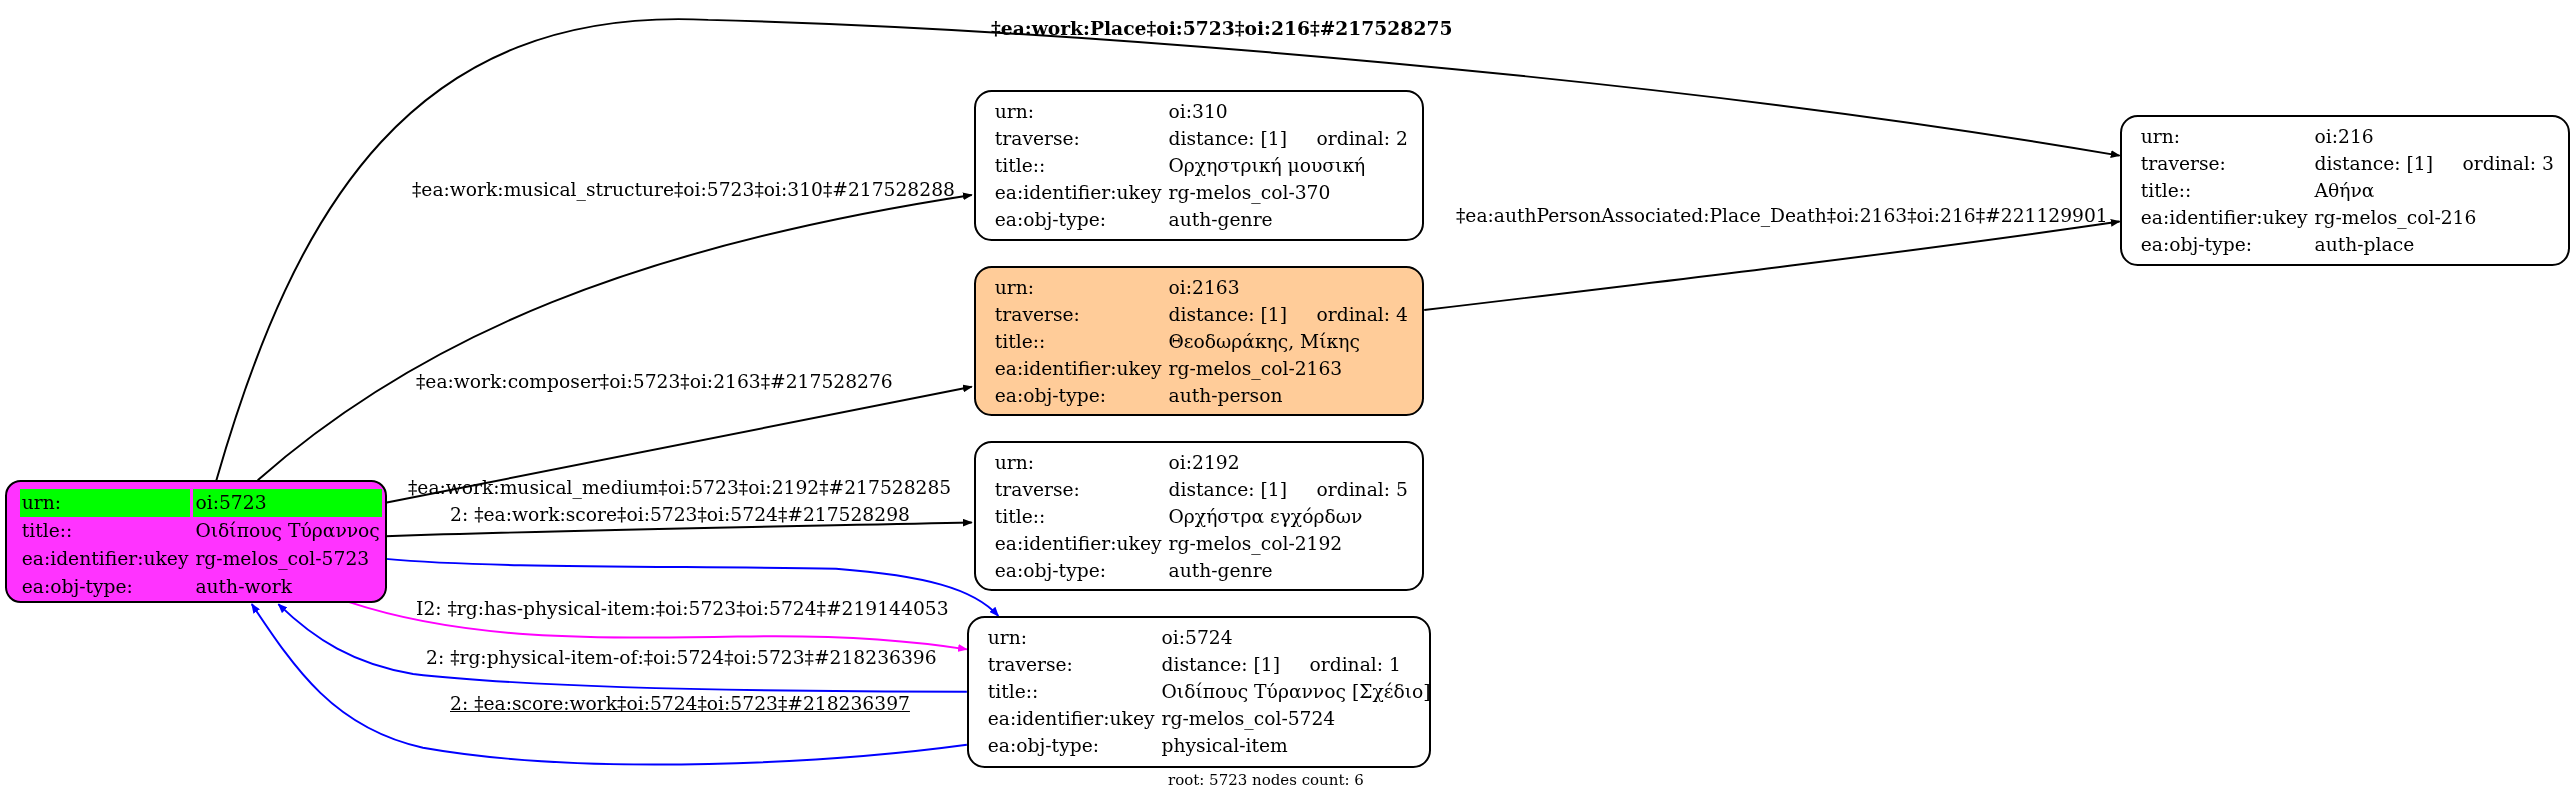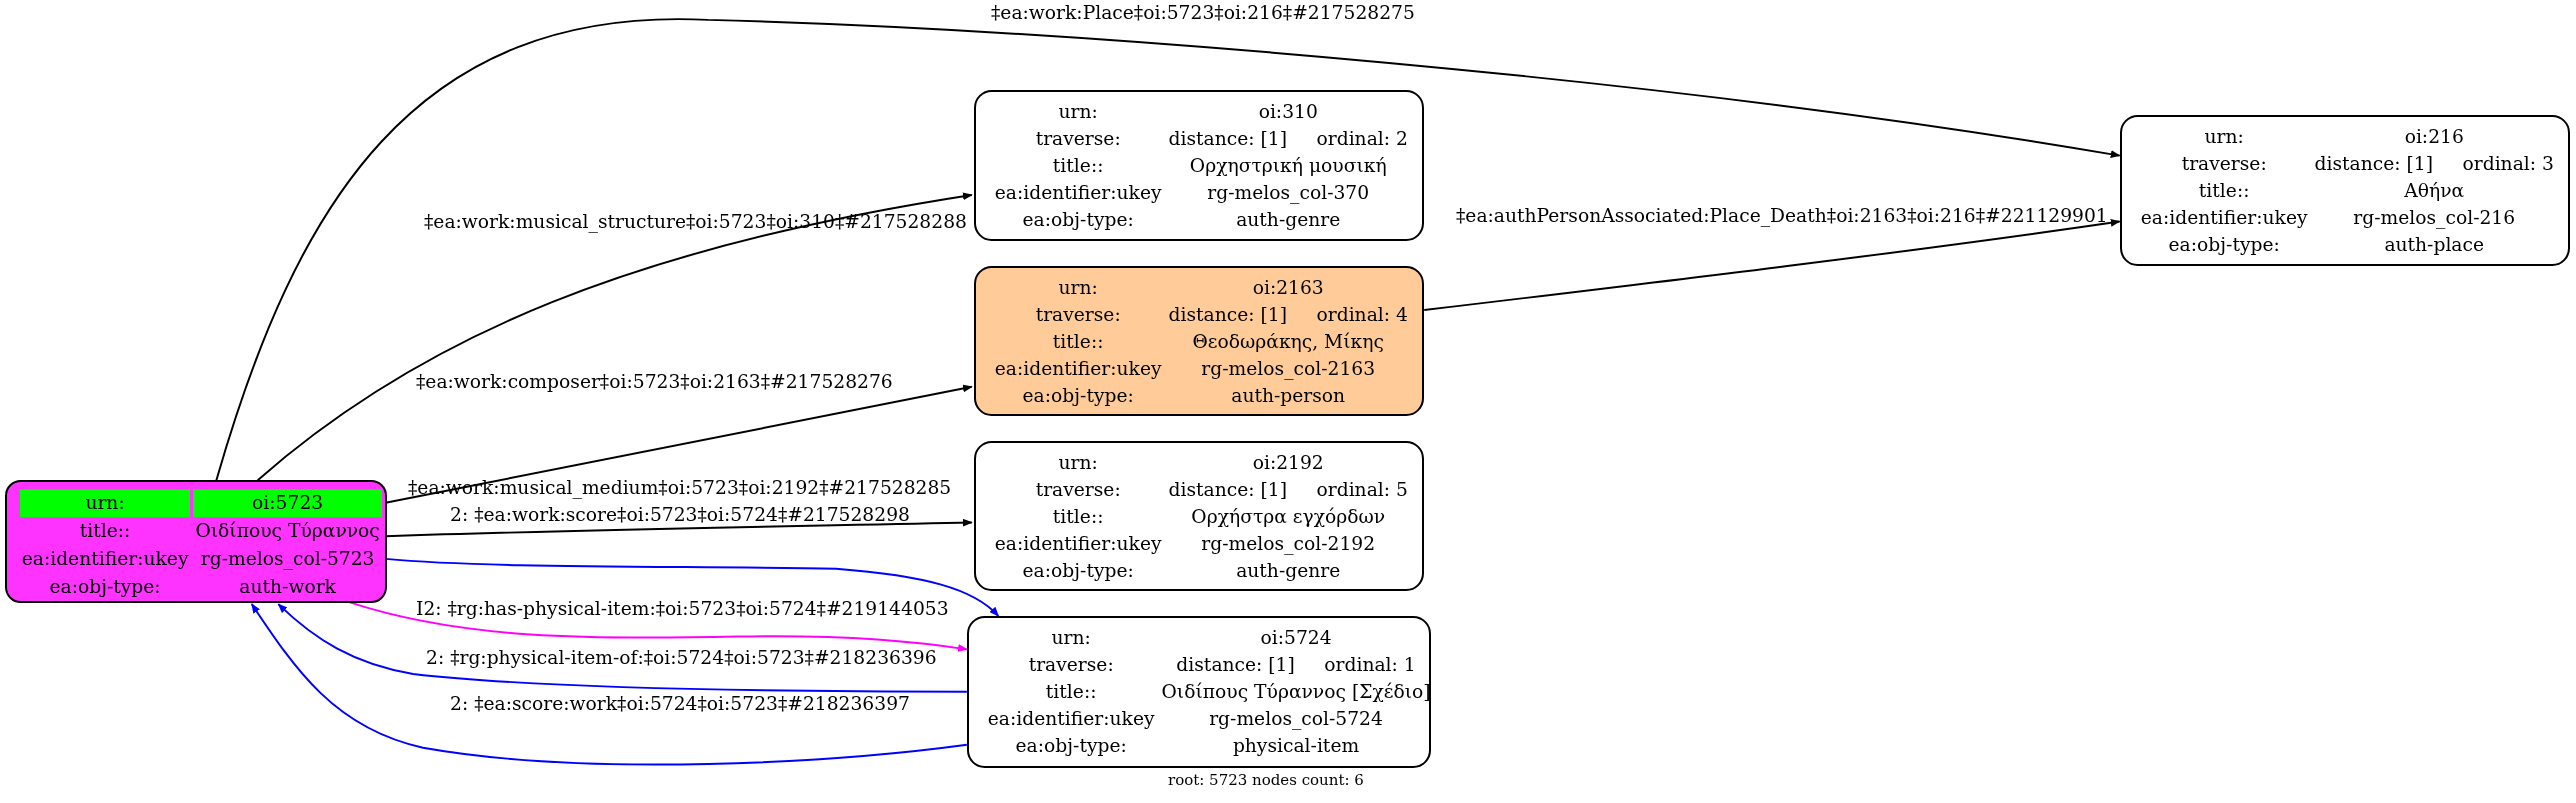--- a/index.html
+++ b/index.html
@@ -1,20 +1,20 @@
 <!DOCTYPE html>
 <html><head>
 <meta charset="utf-8">
 <style>
   html, body { margin: 0; padding: 0; background: #ffffff; }
   body { width: 2576px; height: 804px; position: relative; overflow: hidden;
          font-family: "DejaVu Serif", "Liberation Serif", serif; color: #000; }
   svg#edges { position: absolute; left: 0; top: 0; width: 2576px; height: 804px; }
   .node { position: absolute; box-sizing: border-box; border: 2px solid #000;
-          border-radius: 17.7px; background: #fff; padding: 5.9px 13.8px 5.9px 13.8px; text-align: center; }
+          border-radius: 17.7px; background: #fff; padding: 5.9px 13.8px 5.9px 13.8px; }
   .node table { border-collapse: separate; border-spacing: 3px 0; }
   .node td { font-size: 18.7px; line-height: 27px; padding: 0 2px; white-space: nowrap; vertical-align: middle; }
   .node td.k { width: 165px; }
   .node .ord { margin-left: 29.5px; }
   .root { background: #ff33ff; border-radius: 15.7px; padding: 6.9px 9.8px; }
   .root td { line-height: 28px; }
   .root tr.hl td { background: #00ff00; }
   .root td.k { width: 163px; }
   .orange { background: #ffcc99; }
   .elabel { position: absolute; font-size: 18.7px; white-space: nowrap; line-height: 21.6px; }
@@ -48,29 +48,29 @@
 
   <path d="M392,568 C500,578 700,575 850,578 C940,585 990,598 1015,626" fill="none" stroke="#0000ff" stroke-width="2" marker-end="url(#ah-blue)"></path>
 
   <path d="M355,612 C470,650 600,650 750,647 C850,645 920,650 983,660" fill="none" stroke="#ff00ff" stroke-width="2" marker-end="url(#ah-mag)"></path>
 
   <path d="M983,703 C800,703 550,700 420,685 C360,675 320,650 283,614" fill="none" stroke="#0000ff" stroke-width="2" marker-end="url(#ah-blue)"></path>
 
   <path d="M983,757 C850,775 600,790 430,760 C340,740 300,680 256,614" fill="none" stroke="#0000ff" stroke-width="2" marker-end="url(#ah-blue)"></path>
 </svg>
 
-<div class="elabel" style="left:991px; top:2px;">‡ea:work:Place‡oi:5723‡oi:216‡#217528275</div>
-<div class="elabel" style="left:424px; top:179px;margin-top:32px;">‡ea:work:musical_structure‡oi:5723‡oi:310‡#217528288</div>
+<div class="elabel" style="left:991px; top:18px;font-weight:bold;">‡ea:work:Place‡oi:5723‡oi:216‡#217528275</div>
+<div class="elabel" style="left:412px; top:179px;">‡ea:work:musical_structure‡oi:5723‡oi:310‡#217528288</div>
 <div class="elabel" style="left:1456px; top:205px;">‡ea:authPersonAssociated:Place_Death‡oi:2163‡oi:216‡#221129901</div>
 <div class="elabel" style="left:416px; top:371px;">‡ea:work:composer‡oi:5723‡oi:2163‡#217528276</div>
 <div class="elabel" style="left:408px; top:477px;">‡ea:work:musical_medium‡oi:5723‡oi:2192‡#217528285</div>
 <div class="elabel" style="left:450px; top:504px;">2: ‡ea:work:score‡oi:5723‡oi:5724‡#217528298</div>
 <div class="elabel" style="left:416px; top:598px;">I2: ‡rg:has-physical-item:‡oi:5723‡oi:5724‡#219144053</div>
 <div class="elabel" style="left:426px; top:647px;">2: ‡rg:physical-item-of:‡oi:5724‡oi:5723‡#218236396</div>
-<div class="elabel" style="left:450px; top:693px;">2: ‡ea:score:work‡oi:5724‡oi:5723‡#218236397</div>
+<div class="elabel" style="left:450px; top:693px;text-decoration:underline;">2: ‡ea:score:work‡oi:5724‡oi:5723‡#218236397</div>
 
 <div class="node root" style="left:4.9px; top:480px; width:382px; height:123px;">
   <table>
     <tbody>
         <tr class="hl">
       <td class="k">urn:</td>
       <td>oi:5723</td>
     </tr>
     <tr>
       <td class="k">title::</td>

